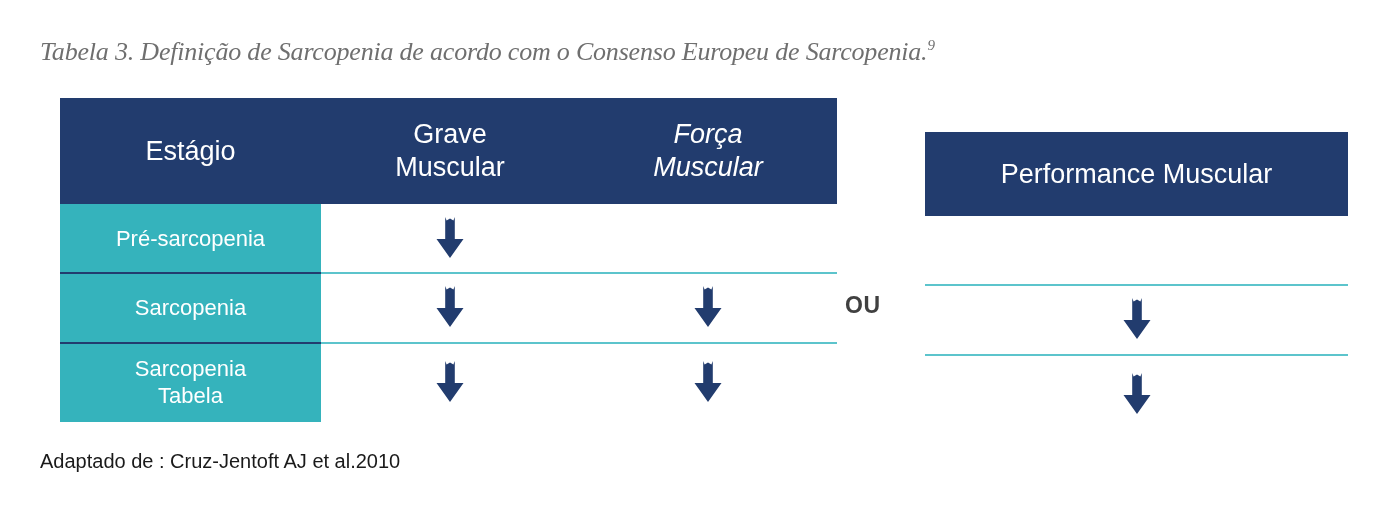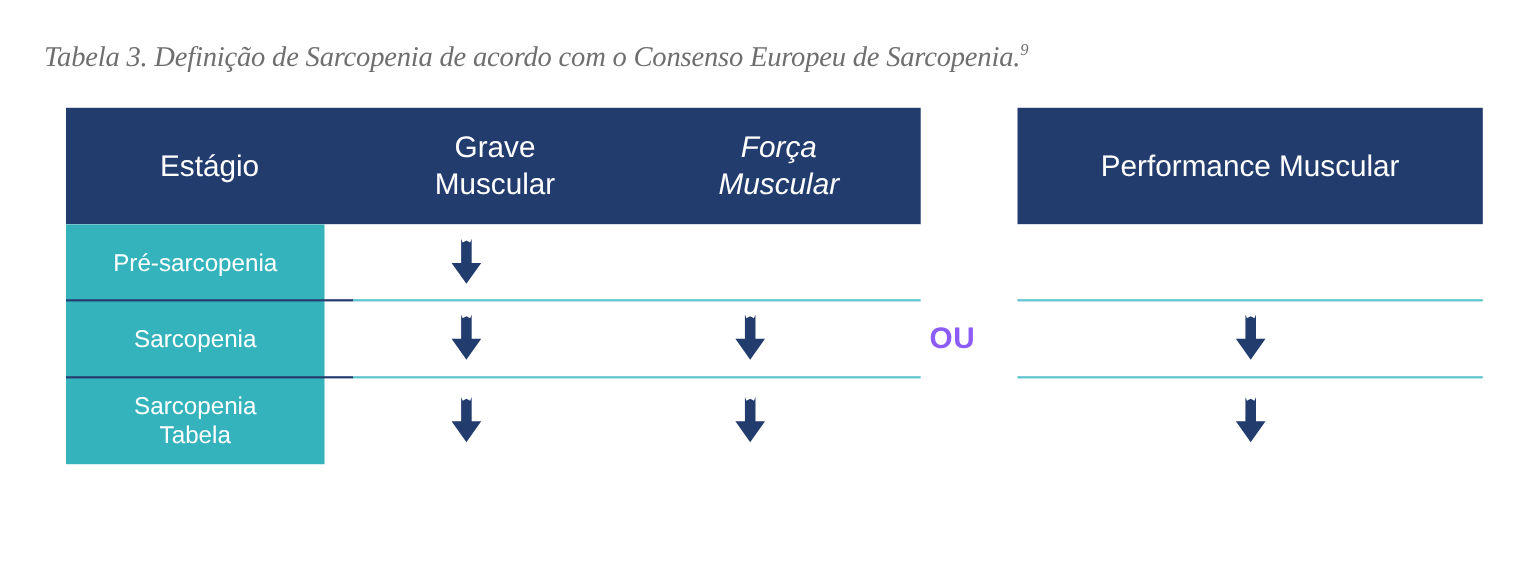--- a/index.html
+++ b/index.html
@@ -77,21 +77,21 @@
   .row {
     position: relative;
     display: flex;
     background: #ffffff;
   }
   .row-h1 { height: 68px; }
   .row-h2 { height: 70px; }
   .row-h3 { height: 80px; }
 
   .stage-cell {
-    width: 235px;
+    width: 261px;
     background: #35B3BC;
     display: flex;
     align-items: center;
     justify-content: center;
     text-align: center;
     color: #ffffff;
     font-size: 22px;
     line-height: 27px;
     box-sizing: border-box;
   }
@@ -122,42 +122,43 @@
     background: #223C6E;
   }
   .tick.t1 { top: 68px; }
   .tick.t2 { top: 138px; }
 
   
   #ou-label {
     position: absolute;
     left: 845px;
     top: 292px;
-    font-size: 27px;
+    font-size: 23px;
     font-weight: bold;
-    color: #8b5cf6;
+    color: #404040;
     letter-spacing: 0.5px;
   }
 
   
   .right-panel {
     position: absolute;
     left: 925px;
     top: 98px;
     width: 423px;
   }
   .header-right {
-    height: 106px;
+    height: 84px;
     background: #223C6E;
     display: flex;
     align-items: center;
     justify-content: center;
     color: #ffffff;
     font-size: 27px;
     line-height: 33px;
+    margin-top: 34px;
   }
   .body-right {
     position: relative;
   }
   .rrow {
     display: flex;
     align-items: center;
     justify-content: center;
     background: #ffffff;
   }
@@ -305,14 +306,15 @@
           <svg width="30" height="42" viewBox="0 0 30 42" xmlns="http://www.w3.org/2000/svg">
             <path d="M10.2 0 L11.6 3.4 L15 1.6 L18.4 3.4 L19.8 0 L19.8 22 L28.5 22 L15 41 L1.5 22 L10.2 22 Z" fill="#223C6E"></path>
           </svg>
         </span>
       </div>
       <div class="rule-right r1"></div>
       <div class="rule-right r2"></div>
     </div>
   </div>
 
+  <div id="source-note">Adaptado de : Cruz-Jentoft AJ et al.2010</div>
 
 </div>
 
 </body></html>

